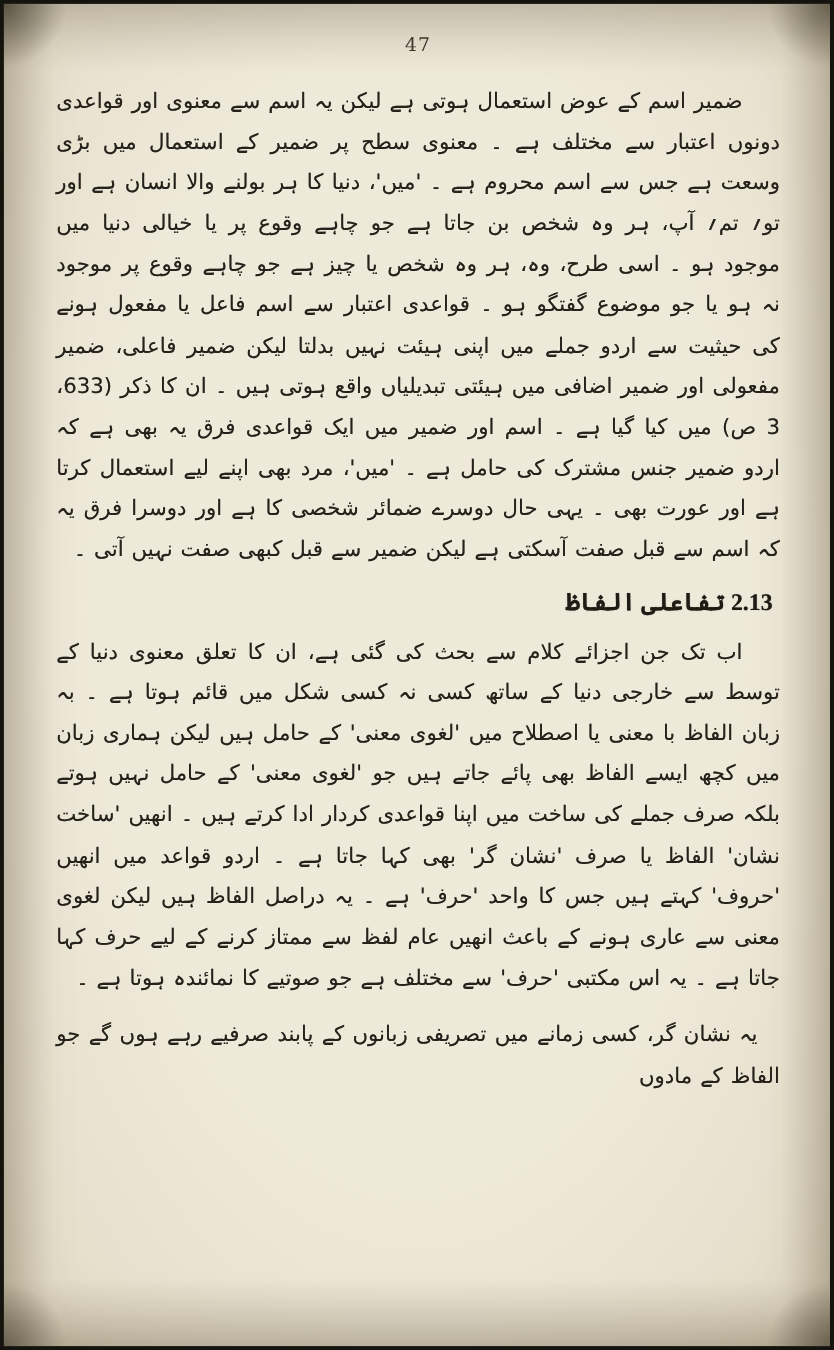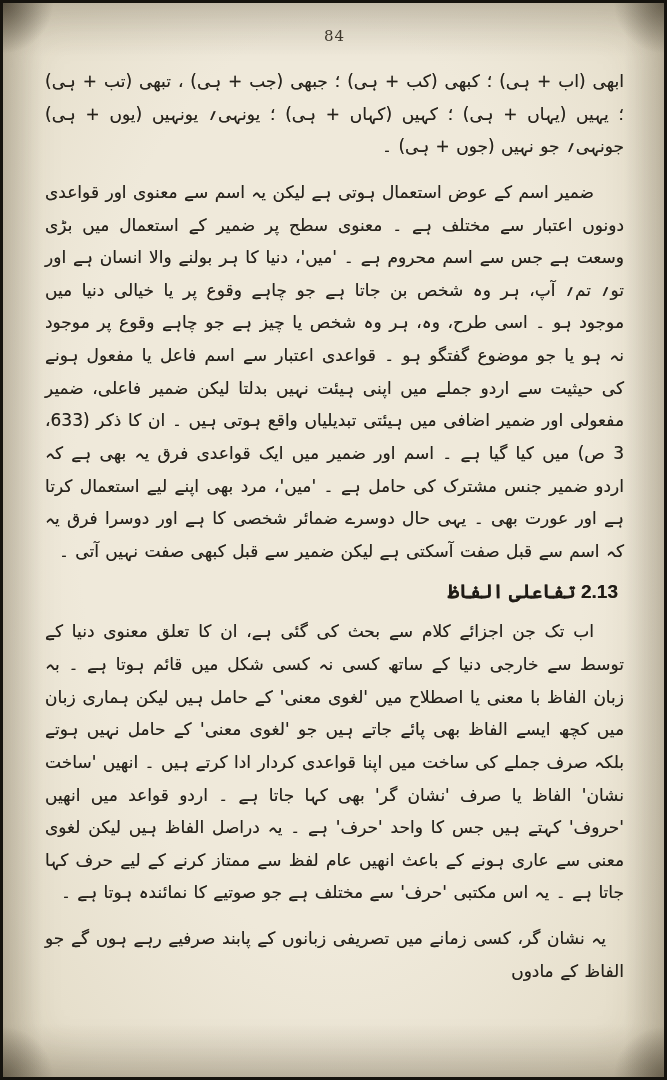--- a/index.html
+++ b/index.html
@@ -52,40 +52,39 @@
     text-indent: 30px;
     word-spacing: 1px;
     text-shadow: 0 0 .4px rgba(38,34,27,.55);
   }
   .para.no-indent {
     text-indent: 0;
   }
   .heading {
     direction: rtl;
     text-align: right;
-    font-family: Liberation Sans, sans-serif;
+    font-family: Liberation Serif, serif;
     font-size: 19px;
     font-weight: bold;
     color: #1f1b15;
     margin: 6px 6px 12px 0;
     text-shadow: 0 0 .6px rgba(31,27,21,.7);
   }
   .para.closing {
     margin-top: 4px;
     text-indent: 18px;
   }
 </style>
 </head>
 <body>
 
 <div class="scan">
 
-  <div class="page-number">84</div>
+  <div class="page-number">47</div>
 
-  <p class="para no-indent">ابھی (اب + ہی) ؛ کبھی (کب + ہی) ؛ جبھی (جب + ہی) ، تبھی (تب + ہی) ؛ یہیں (یہاں + ہی) ؛ کہیں (کہاں + ہی) ؛ یونہی؍ یونہیں (یوں + ہی) جونہی؍ جو نہیں (جوں + ہی) ۔</p>
 
 
   <p class="para">ضمیر اسم کے عوض استعمال ہوتی ہے لیکن یہ اسم سے معنوی اور قواعدی دونوں اعتبار سے مختلف ہے ۔ معنوی سطح پر ضمیر کے استعمال میں بڑی وسعت ہے جس سے اسم محروم ہے ۔ 'میں'، دنیا کا ہر بولنے والا انسان ہے اور تو؍ تم؍ آپ، ہر وہ شخص بن جاتا ہے جو چاہے وقوع پر یا خیالی دنیا میں موجود ہو ۔ اسی طرح، وہ، ہر وہ شخص یا چیز ہے جو چاہے وقوع پر موجود نہ ہو یا جو موضوع گفتگو ہو ۔ قواعدی اعتبار سے اسم فاعل یا مفعول ہونے کی حیثیت سے اردو جملے میں اپنی ہیئت نہیں بدلتا لیکن ضمیر فاعلی، ضمیر مفعولی اور ضمیر اضافی میں ہیئتی تبدیلیاں واقع ہوتی ہیں ۔ ان کا ذکر (633، 3 ص) میں کیا گیا ہے ۔ اسم اور ضمیر میں ایک قواعدی فرق یہ بھی ہے کہ اردو ضمیر جنس مشترک کی حامل ہے ۔ 'میں'، مرد بھی اپنے لیے استعمال کرتا ہے اور عورت بھی ۔ یہی حال دوسرے ضمائر شخصی کا ہے اور دوسرا فرق یہ کہ اسم سے قبل صفت آسکتی ہے لیکن ضمیر سے قبل کبھی صفت نہیں آتی ۔</p>
 
   <h2 class="heading">2.13 تفاعلی الفاظ</h2>
 
   <p class="para">اب تک جن اجزائے کلام سے بحث کی گئی ہے، ان کا تعلق معنوی دنیا کے توسط سے خارجی دنیا کے ساتھ کسی نہ کسی شکل میں قائم ہوتا ہے ۔ بہ زبان الفاظ با معنی یا اصطلاح میں 'لغوی معنی' کے حامل ہیں لیکن ہماری زبان میں کچھ ایسے الفاظ بھی پائے جاتے ہیں جو 'لغوی معنی' کے حامل نہیں ہوتے بلکہ صرف جملے کی ساخت میں اپنا قواعدی کردار ادا کرتے ہیں ۔ انھیں 'ساخت نشان' الفاظ یا صرف 'نشان گر' بھی کہا جاتا ہے ۔ اردو قواعد میں انھیں 'حروف' کہتے ہیں جس کا واحد 'حرف' ہے ۔ یہ دراصل الفاظ ہیں لیکن لغوی معنی سے عاری ہونے کے باعث انھیں عام لفظ سے ممتاز کرنے کے لیے حرف کہا جاتا ہے ۔ یہ اس مکتبی 'حرف' سے مختلف ہے جو صوتیے کا نمائندہ ہوتا ہے ۔</p>
 
   <p class="para closing">یہ نشان گر، کسی زمانے میں تصریفی زبانوں کے پابند صرفیے رہے ہوں گے جو الفاظ کے مادوں</p>
 

